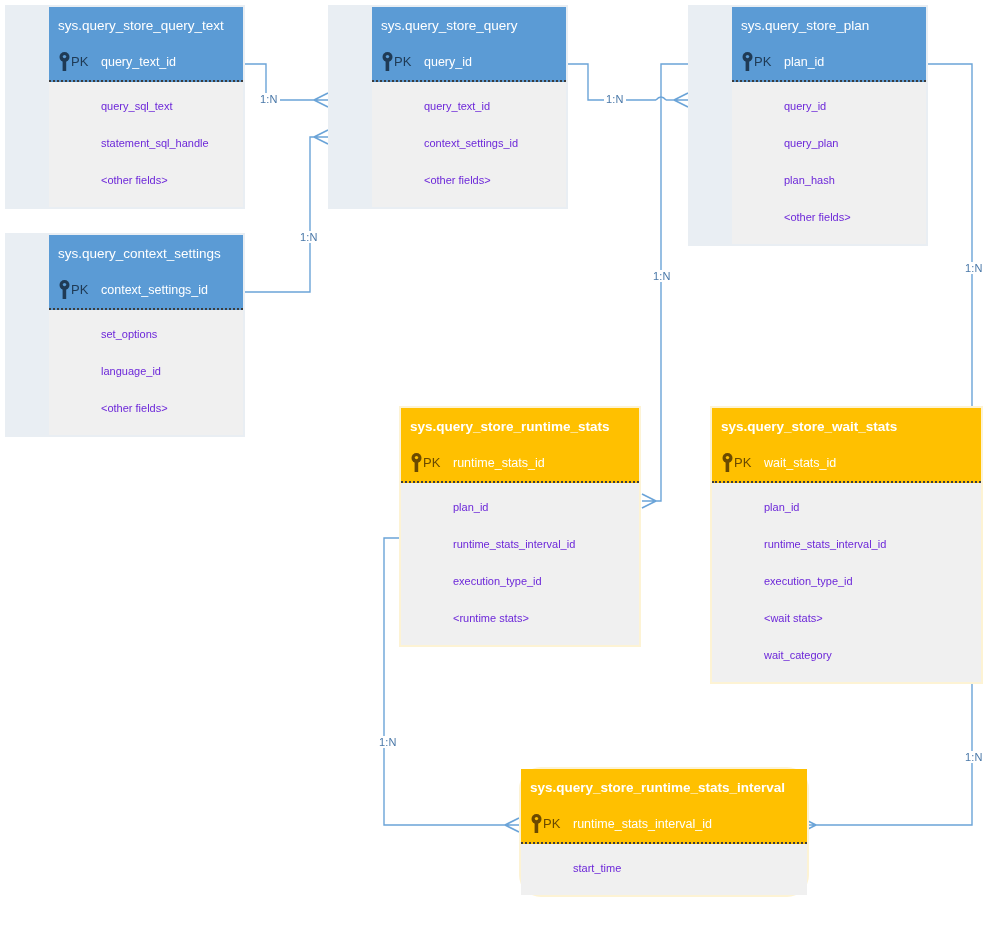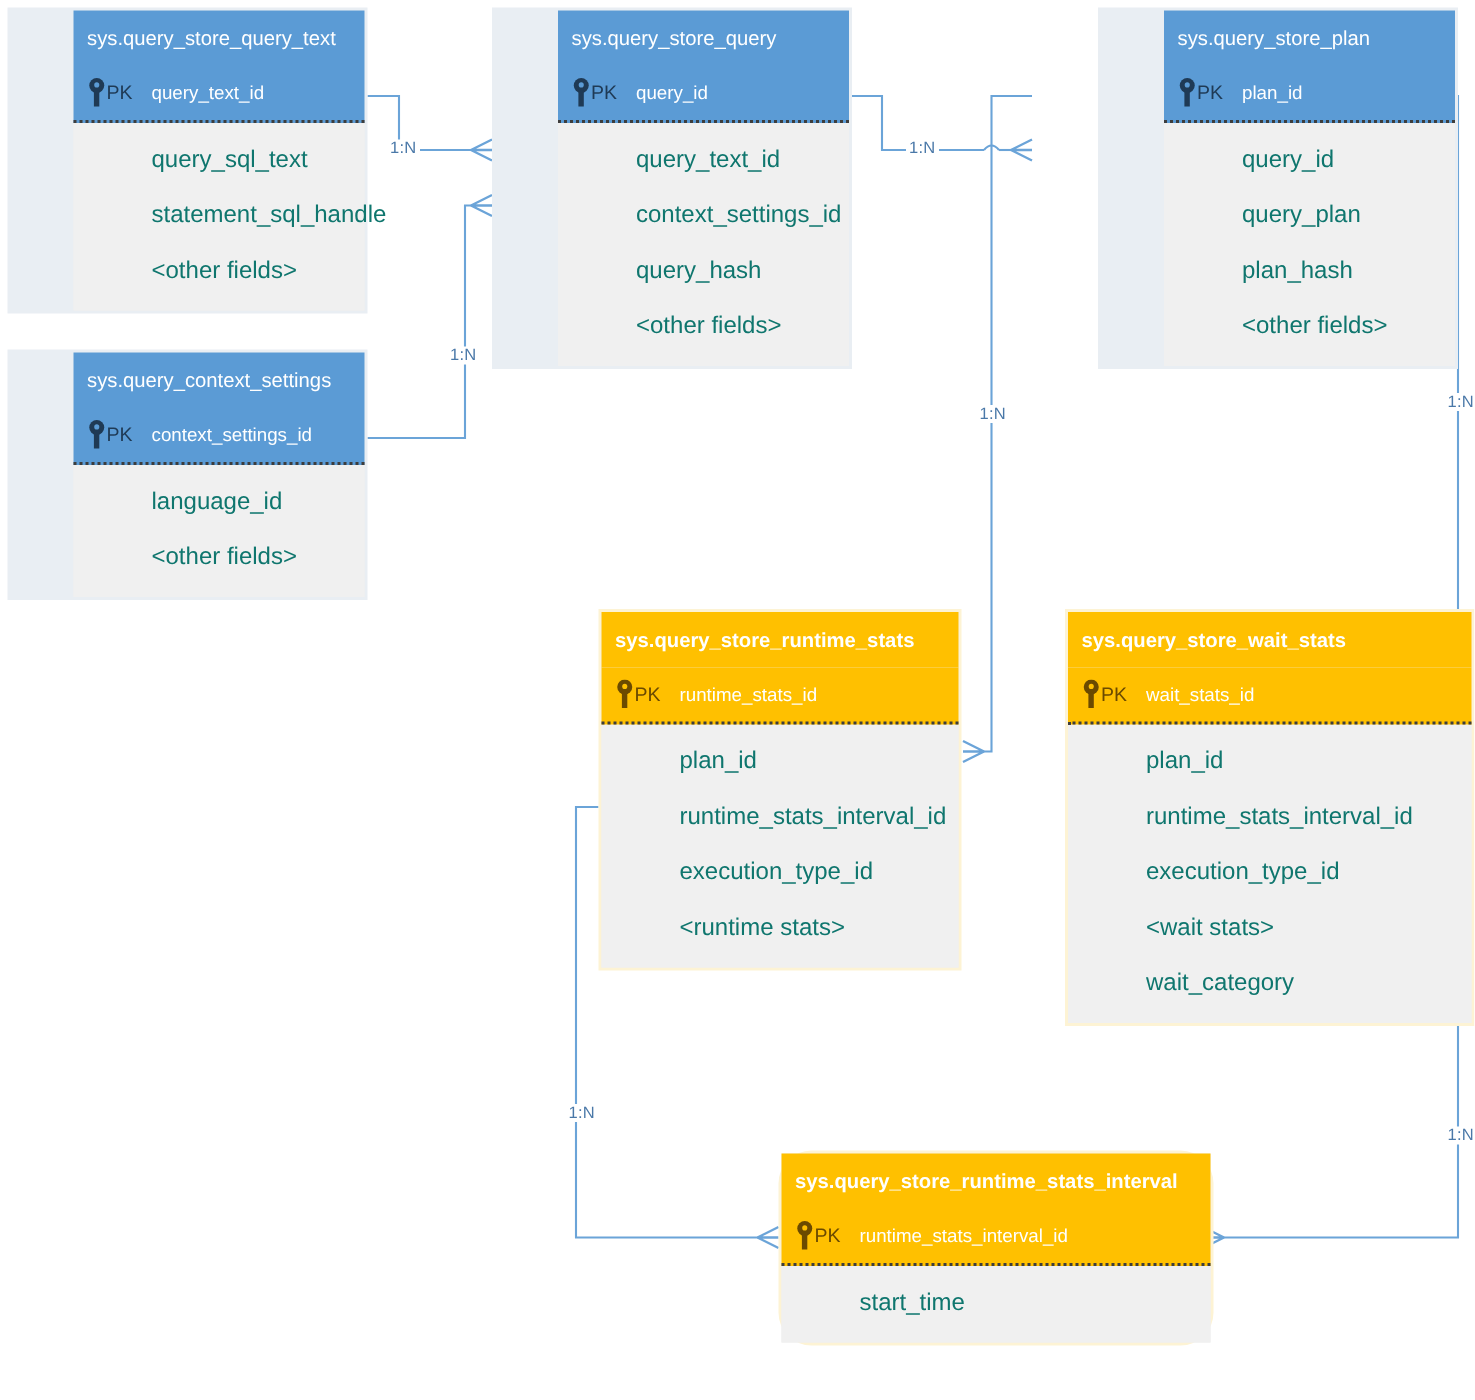--- a/index.html
+++ b/index.html
@@ -107,22 +107,22 @@
 
   .ent-body {
     background: #f0f0f0;
     padding-top: 6px;
     padding-bottom: 8px;
   }
   .ent-field {
     height: 37px;
     line-height: 37px;
     padding-left: 52px;
-    font-size: 16px;
-    color: #0f766e;
+    font-size: 11px;
+    color: #6d28d9;
     white-space: nowrap;
   }
 </style>
 </head>
 <body>
 
 <div id="canvas">
 
   <svg id="wires" viewBox="0 0 983 933" width="983" height="933">
     <defs>
@@ -217,26 +217,25 @@
     <circle cx="5.5" cy="5" r="5" fill="#1f3a55"></circle>
     <rect x="3.6" y="6" width="3.6" height="13" fill="#1f3a55"></rect>
     <circle cx="5.5" cy="4.6" r="1.7" fill="#5b9bd5"></circle>
   </svg></span>
         <span class="pk-tag">PK</span>
         <span class="pk-name">query_id</span>
       </div>
       <div class="ent-body">
             <div class="ent-field">query_text_id</div>
             <div class="ent-field">context_settings_id</div>
-            <div class="ent-field">query_hash</div>
             <div class="ent-field">&lt;other fields&gt;</div>
           </div>
     </div>
       </div>
-      <div class="entity blue" style="left: 688px; top: 5px; width: 240px; margin-left: 44px;">
+      <div class="entity blue" style="left: 688px; top: 5px; width: 240px;">
     <div class="ent-inner">
       <div class="ent-title">sys.query_store_plan</div>
       <div class="ent-pk">
         <span class="pk-key">
   <svg viewBox="0 0 11 20" width="11" height="20">
     <circle cx="5.5" cy="5" r="5" fill="#1f3a55"></circle>
     <rect x="3.6" y="6" width="3.6" height="13" fill="#1f3a55"></rect>
     <circle cx="5.5" cy="4.6" r="1.7" fill="#5b9bd5"></circle>
   </svg></span>
         <span class="pk-tag">PK</span>
@@ -257,20 +256,21 @@
         <span class="pk-key">
   <svg viewBox="0 0 11 20" width="11" height="20">
     <circle cx="5.5" cy="5" r="5" fill="#1f3a55"></circle>
     <rect x="3.6" y="6" width="3.6" height="13" fill="#1f3a55"></rect>
     <circle cx="5.5" cy="4.6" r="1.7" fill="#5b9bd5"></circle>
   </svg></span>
         <span class="pk-tag">PK</span>
         <span class="pk-name">context_settings_id</span>
       </div>
       <div class="ent-body">
+            <div class="ent-field">set_options</div>
             <div class="ent-field">language_id</div>
             <div class="ent-field">&lt;other fields&gt;</div>
           </div>
     </div>
       </div>
       <div class="entity amber" style="left: 399px; top: 406px; width: 242px;">
     <div class="ent-inner">
       <div class="ent-title">sys.query_store_runtime_stats</div>
       <div class="ent-pk">
         <span class="pk-key">

